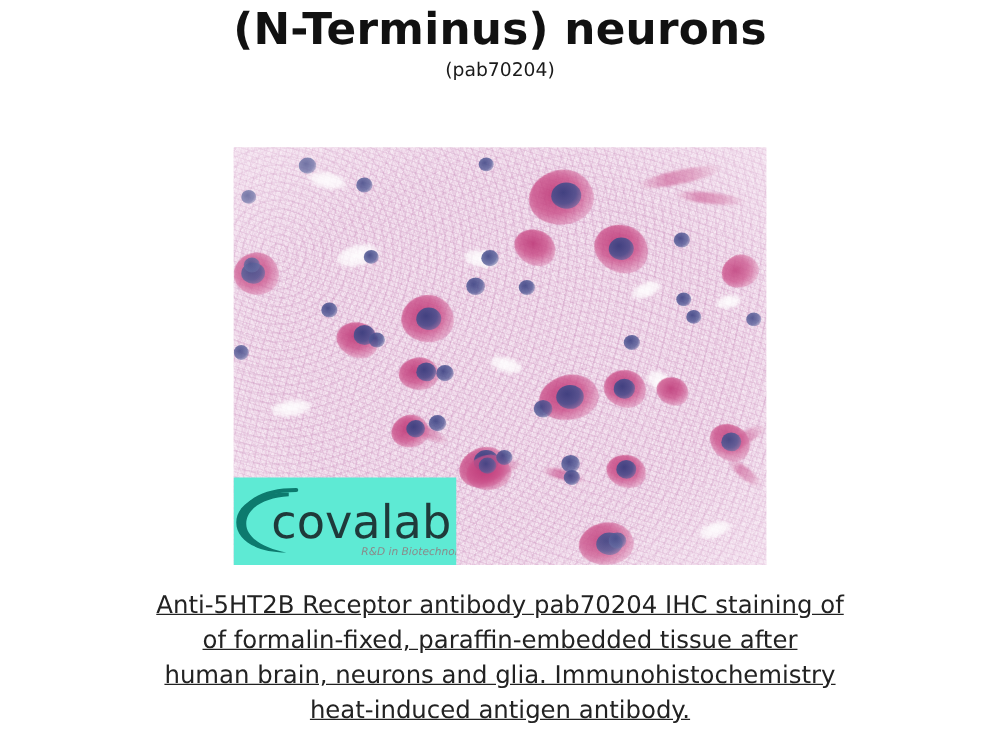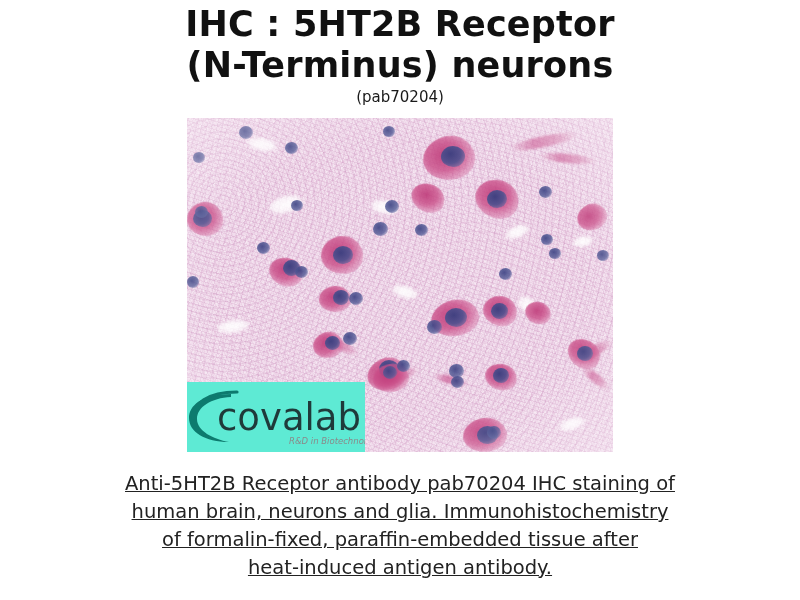--- a/index.html
+++ b/index.html
@@ -166,21 +166,20 @@
     color: #222222;
   }
   .caption-line { white-space: nowrap; text-decoration: underline; }
 </style>
 </head>
 <body>
 
 <div class="page">
 
   <div class="title-block">
-    <div class="title-line">IHC : 5HT2B Receptor</div>
     <div class="title-line">(N-Terminus) neurons</div>
     <div class="subtitle-line">(pab70204)</div>
   </div>
 
   <div class="micrograph">
     <div class="tissue-base"></div>
     <div class="tissue-grain"></div>
     <div class="tissue-grain2"></div>
 
     <div class="vessel" style="left:82px; top:78px; width:34px; height:17px; transform:rotate(-14deg);"></div>
@@ -285,18 +284,18 @@
       <path d="M50 10 C 20 10, 6 22, 6 36" fill="none" stroke="#0d7a6e" stroke-width="3.2" stroke-linecap="round"></path>
 
       <text x="30" y="48" font-family="DejaVu Sans, sans-serif" font-size="37" fill="#1f3a3a">covalab</text>
 
       <text x="102" y="62" font-family="DejaVu Sans, sans-serif" font-size="8.5" font-style="italic" fill="#8a8a8a">R&amp;D in Biotechnology</text>
     </svg>
   </div>
 
   <div class="caption">
     <div class="caption-line">Anti-5HT2B Receptor antibody pab70204 IHC staining of</div>
+    <div class="caption-line">of formalin-fixed, paraffin-embedded tissue after</div>
     <div class="caption-line">human brain, neurons and glia. Immunohistochemistry</div>
-    <div class="caption-line">of formalin-fixed, paraffin-embedded tissue after</div>
     <div class="caption-line">heat-induced antigen antibody.</div>
   </div>
 
 </div>
 
 </body></html>

